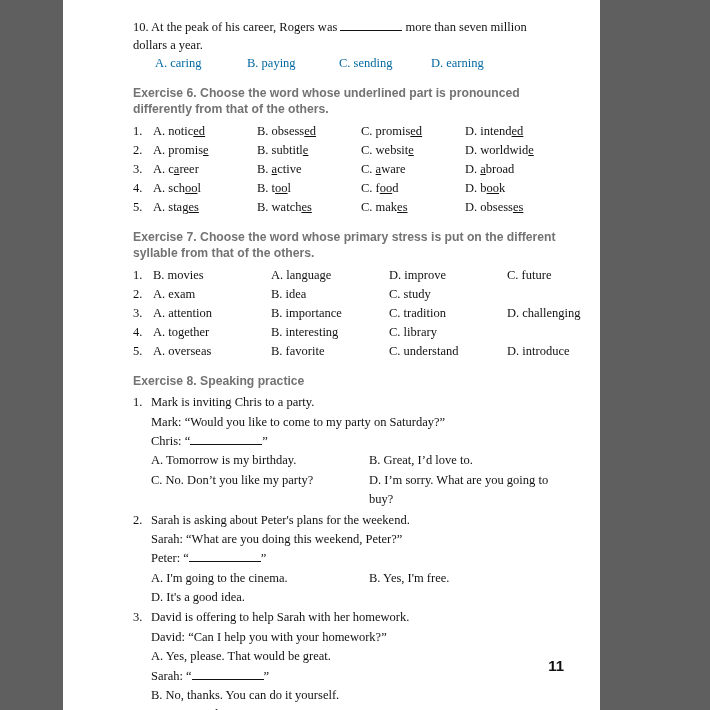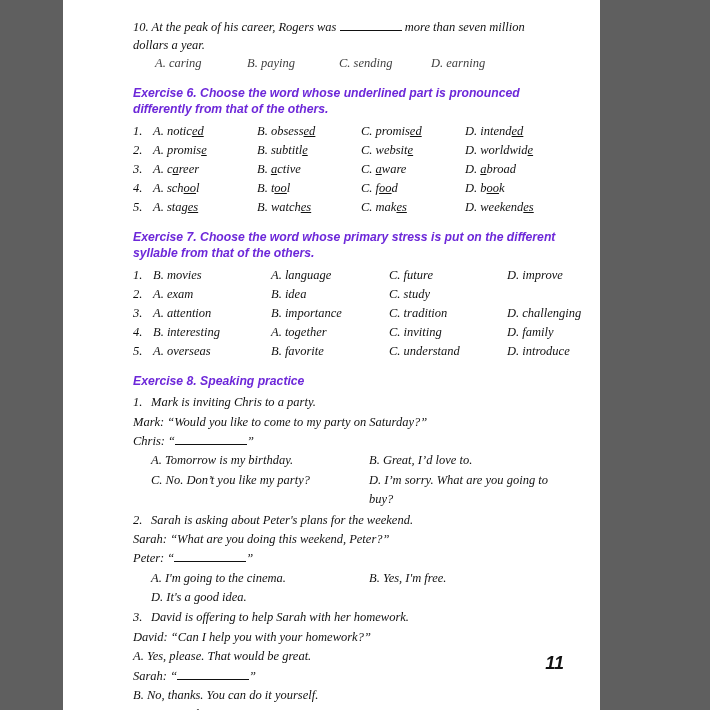--- a/index.html
+++ b/index.html
@@ -26,53 +26,52 @@
     width: 537px;
     height: 710px;
     background: #ffffff;
     box-shadow: 0 0 0 0 #000;
   }
   .page-inner {
     padding: 18px 30px 4px 70px;
     position: relative;
     height: 100%;
     box-sizing: border-box;
-    font-style: italic;
   }
   .q10 {
     font-size: 12.5px;
     line-height: 1.45;
     color: #111;
     text-align: justify;
   }
   .q10 .l1 { display: block; }
   .q10 .l2 { display: block; }
   .blank-inline {
     display: inline-block;
     border-bottom: 1px solid #111;
     width: 62px;
     vertical-align: baseline;
   }
   .opts-row {
     display: flex;
     font-size: 12.5px;
     line-height: 1.5;
-    color: #404040;
+    color: #0369a1;
     margin-left: 22px;
   }
   .opts-row .opt {
     width: 92px;
     flex: 0 0 auto;
   }
   .exercise-head {
     font-family: "Liberation Sans", sans-serif;
     font-weight: bold;
     font-size: 12.2px;
     line-height: 1.35;
-    color: #6d28d9;
+    color: #737373;
     margin-top: 12px;
     margin-bottom: 4px;
   }
   .numbered {
     font-size: 12.5px;
     line-height: 1.52;
     color: #111;
   }
   .numbered .row {
     display: flex;
@@ -103,20 +102,21 @@
   }
   .speaking .stem {
     display: flex;
     align-items: baseline;
   }
   .speaking .stem .num {
     width: 18px;
     flex: 0 0 18px;
   }
   .speaking .indent {
+    margin-left: 18px;
   }
   .speaking .two-col {
     display: flex;
     margin-left: 18px;
   }
   .speaking .two-col .c1 {
     width: 218px;
     flex: 0 0 218px;
   }
   .speaking .two-col .c2 {
@@ -127,21 +127,21 @@
     border-bottom: 1px solid #111;
     width: 72px;
     vertical-align: baseline;
   }
   .page-number {
     position: absolute;
     right: 36px;
     bottom: 36px;
     font-family: "Liberation Sans", sans-serif;
     font-weight: bold;
-    font-size: 18px;
+    font-size: 15px;
     color: #111;
   }
 </style>
 </head>
 <body>
 
 <div class="page-wrap">
   <div class="page">
     <div class="page-inner">
 
@@ -190,55 +190,54 @@
           <span class="cell"><span>A. sch</span><u class="ul">oo</u><span>l</span></span>
           <span class="cell"><span>B. t</span><u class="ul">oo</u><span>l</span></span>
           <span class="cell"><span>C. f</span><u class="ul">oo</u><span>d</span></span>
           <span class="cell"><span>D. b</span><u class="ul">oo</u><span>k</span></span>
         </div>
         <div class="row">
           <span class="num">5.</span>
           <span class="cell"><span>A. stag</span><u class="ul">es</u></span>
           <span class="cell"><span>B. watch</span><u class="ul">es</u></span>
           <span class="cell"><span>C. mak</span><u class="ul">es</u></span>
-          <span class="cell"><span>D. weekend</span><u class="ul">es</u></span>
+          <span class="cell"><span>D. obsess</span><u class="ul">es</u></span>
         </div>
       </div>
 
       <div class="exercise-head">
         <div>Exercise 7. Choose the word whose primary stress is put on the different</div>
         <div>syllable from that of the others.</div>
       </div>
       <div class="numbered">
         <div class="row">
           <span class="num">1.</span>
           <span class="cell wide">B. movies</span>
           <span class="cell wide">A. language</span>
+          <span class="cell wide">D. improve</span>
           <span class="cell wide">C. future</span>
-          <span class="cell wide">D. improve</span>
         </div>
         <div class="row">
           <span class="num">2.</span>
           <span class="cell wide">A. exam</span>
           <span class="cell wide">B. idea</span>
           <span class="cell wide">C. study</span>
         </div>
         <div class="row">
           <span class="num">3.</span>
           <span class="cell wide">A. attention</span>
           <span class="cell wide">B. importance</span>
           <span class="cell wide">C. tradition</span>
           <span class="cell wide">D. challenging</span>
         </div>
         <div class="row">
           <span class="num">4.</span>
+          <span class="cell wide">A. together</span>
           <span class="cell wide">B. interesting</span>
-          <span class="cell wide">A. together</span>
-          <span class="cell wide">C. inviting</span>
-          <span class="cell wide">D. family</span>
+          <span class="cell wide">C. library</span>
         </div>
         <div class="row">
           <span class="num">5.</span>
           <span class="cell wide">A. overseas</span>
           <span class="cell wide">B. favorite</span>
           <span class="cell wide">C. understand</span>
           <span class="cell wide">D. introduce</span>
         </div>
       </div>
 

